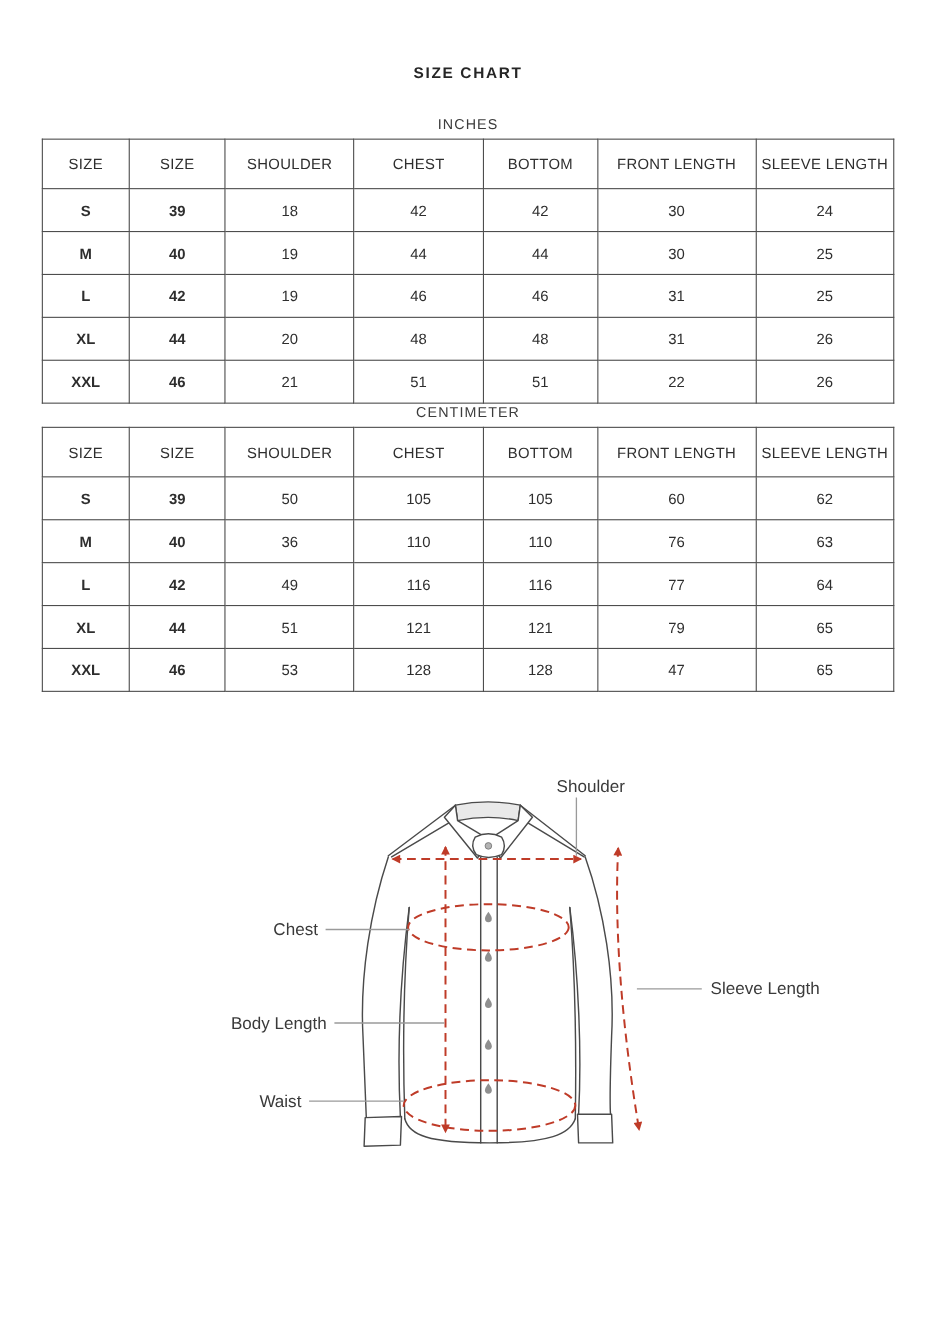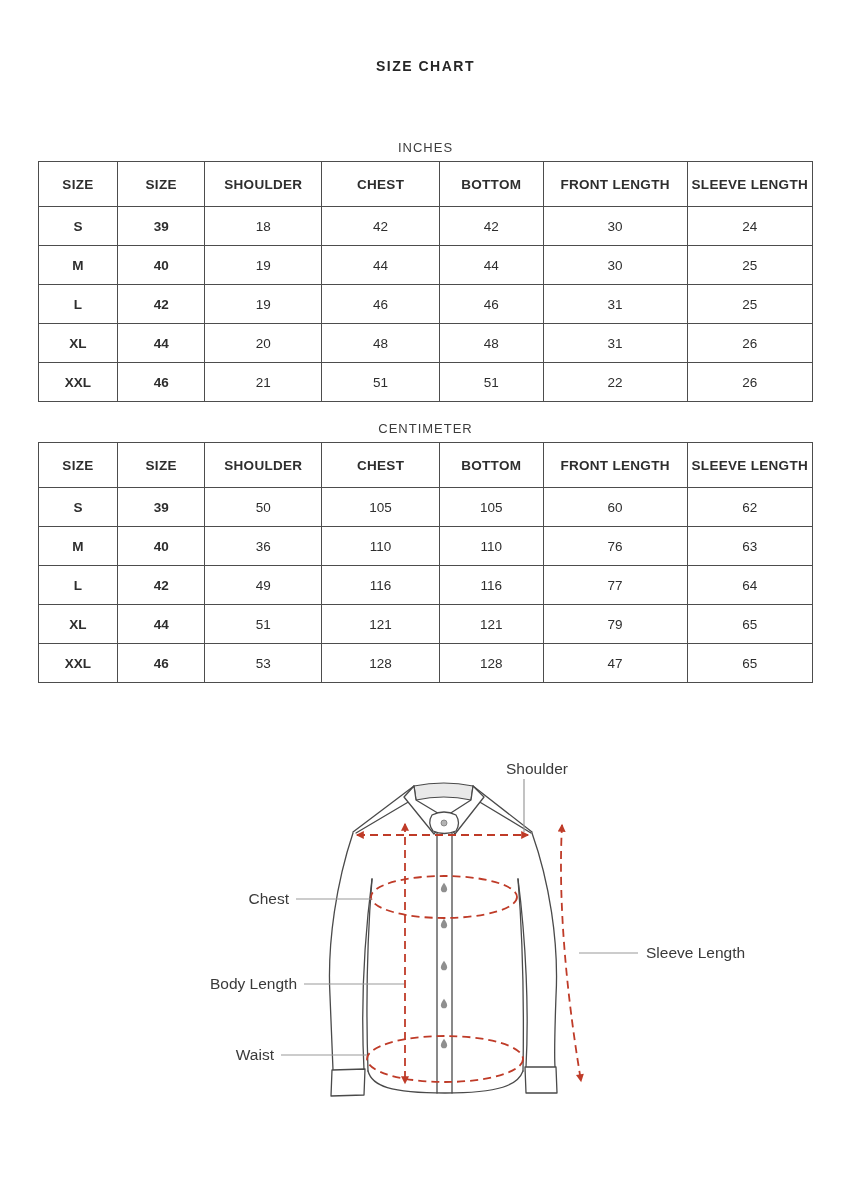--- a/index.html
+++ b/index.html
@@ -14,31 +14,31 @@
     font-family:"Liberation Sans",sans-serif;color:#2b2b2b;
     overflow:hidden;
   }
   .page-title{
     margin-top:58px;text-align:center;
     font-size:14px;font-weight:bold;letter-spacing:1.5px;color:#262626;
   }
   .unit-label{
     text-align:center;font-size:13px;letter-spacing:1px;color:#3c3c3c;
   }
-  .unit-label.inches{margin-top:66px;}
-  .unit-label.cm{margin-top:19px;}
+  .unit-label.inches{margin-top:31px;}
+  .unit-label.cm{}
   table.size-table{
     width:775px;margin:6px auto 0 auto;
     border-collapse:collapse;table-layout:fixed;
   }
   .size-table th,.size-table td{
     border:1.4px solid #4d4d4d;text-align:center;vertical-align:middle;
     font-size:13.5px;color:#2e2e2e;padding:0;
   }
-  .size-table th{height:44px;font-weight:bold;letter-spacing:.3px;}
+  .size-table th{height:44px;font-weight:normal;letter-spacing:.3px;}
   .size-table td{height:38px;font-weight:normal;}
   .size-table td.bold{font-weight:bold;}
   svg.diagram{display:block;margin-top:38px;}
   .outline{fill:none;stroke:var(--outline);stroke-width:1.3;stroke-linejoin:round;stroke-linecap:round;}
   .whitefill{fill:#ffffff;stroke:var(--outline);stroke-width:1.3;stroke-linejoin:round;}
   .collarband{fill:#e9e9e9;stroke:var(--outline);stroke-width:1.2;}
   .measure{fill:none;stroke:var(--red);stroke-width:1.8;stroke-dasharray:8 5;}
   .arrowhead{fill:var(--red);}
   .pointer{stroke:var(--pointer);stroke-width:1.2;fill:none;}
   .dlabel{font-size:15.5px;fill:var(--labeltext);font-family:"Liberation Sans",sans-serif;}

